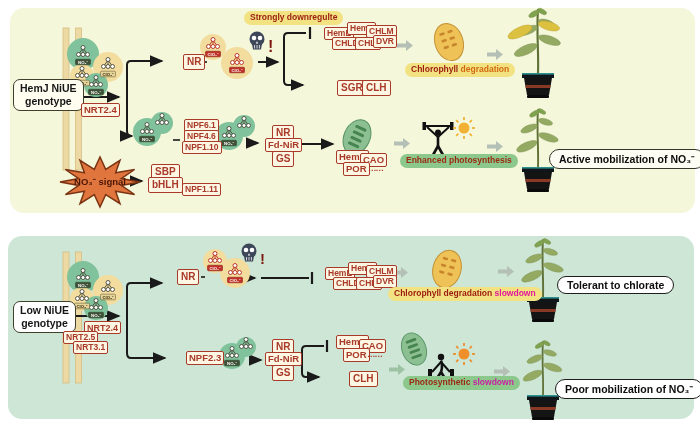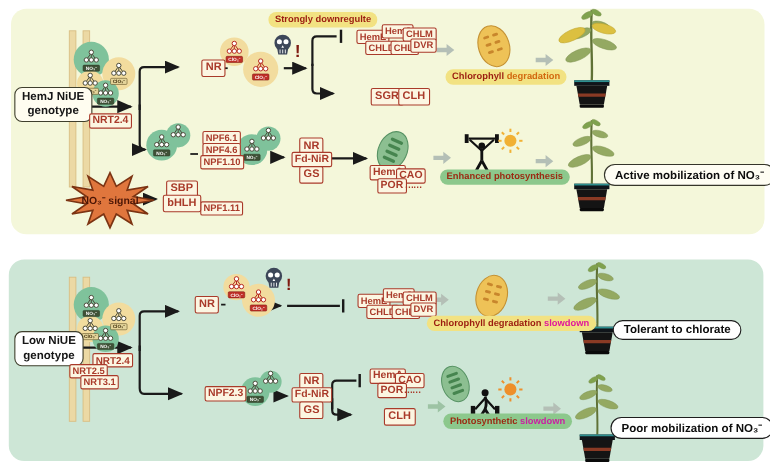--- a/index.html
+++ b/index.html
@@ -363,21 +363,21 @@
   <div class="gene" style="left:325px;top:267px;">HemE</div>
   <div class="gene" style="left:348px;top:262px;">HemJ</div>
   <div class="gene" style="left:366px;top:265px;">CHLM</div>
   <div class="gene" style="left:333px;top:277px;">CHLD</div>
   <div class="gene" style="left:356px;top:277px;">CHLI</div>
   <div class="gene" style="left:373px;top:275px;">DVR</div>
 
   <div class="pill yellow" style="left:388px;top:287px;">
     <span class="c-maroon">Chlorophyll degradation </span><span class="c-magenta">slowdown</span>
   </div>
-  <div class="outcome white" style="left:557px;top:291px;">Tolerant to chlorate</div>
+  <div class="outcome white" style="left:557px;top:276px;">Tolerant to chlorate</div>
 
   <div class="gene" style="left:186px;top:351px;font-size:9.5px;">NPF2.3</div>
 
   <div class="gene lg" style="left:272px;top:339px;">NR</div>
   <div class="gene" style="left:265px;top:352px;font-size:9.5px;">Fd-NiR</div>
   <div class="gene lg" style="left:272px;top:365px;">GS</div>
 
   <div class="gene" style="left:336px;top:335px;font-size:9.5px;">HemA</div>
   <div class="gene" style="left:359px;top:339px;font-size:9.5px;">CAO</div>
   <div class="gene" style="left:343px;top:348px;font-size:9.5px;">POR</div>

